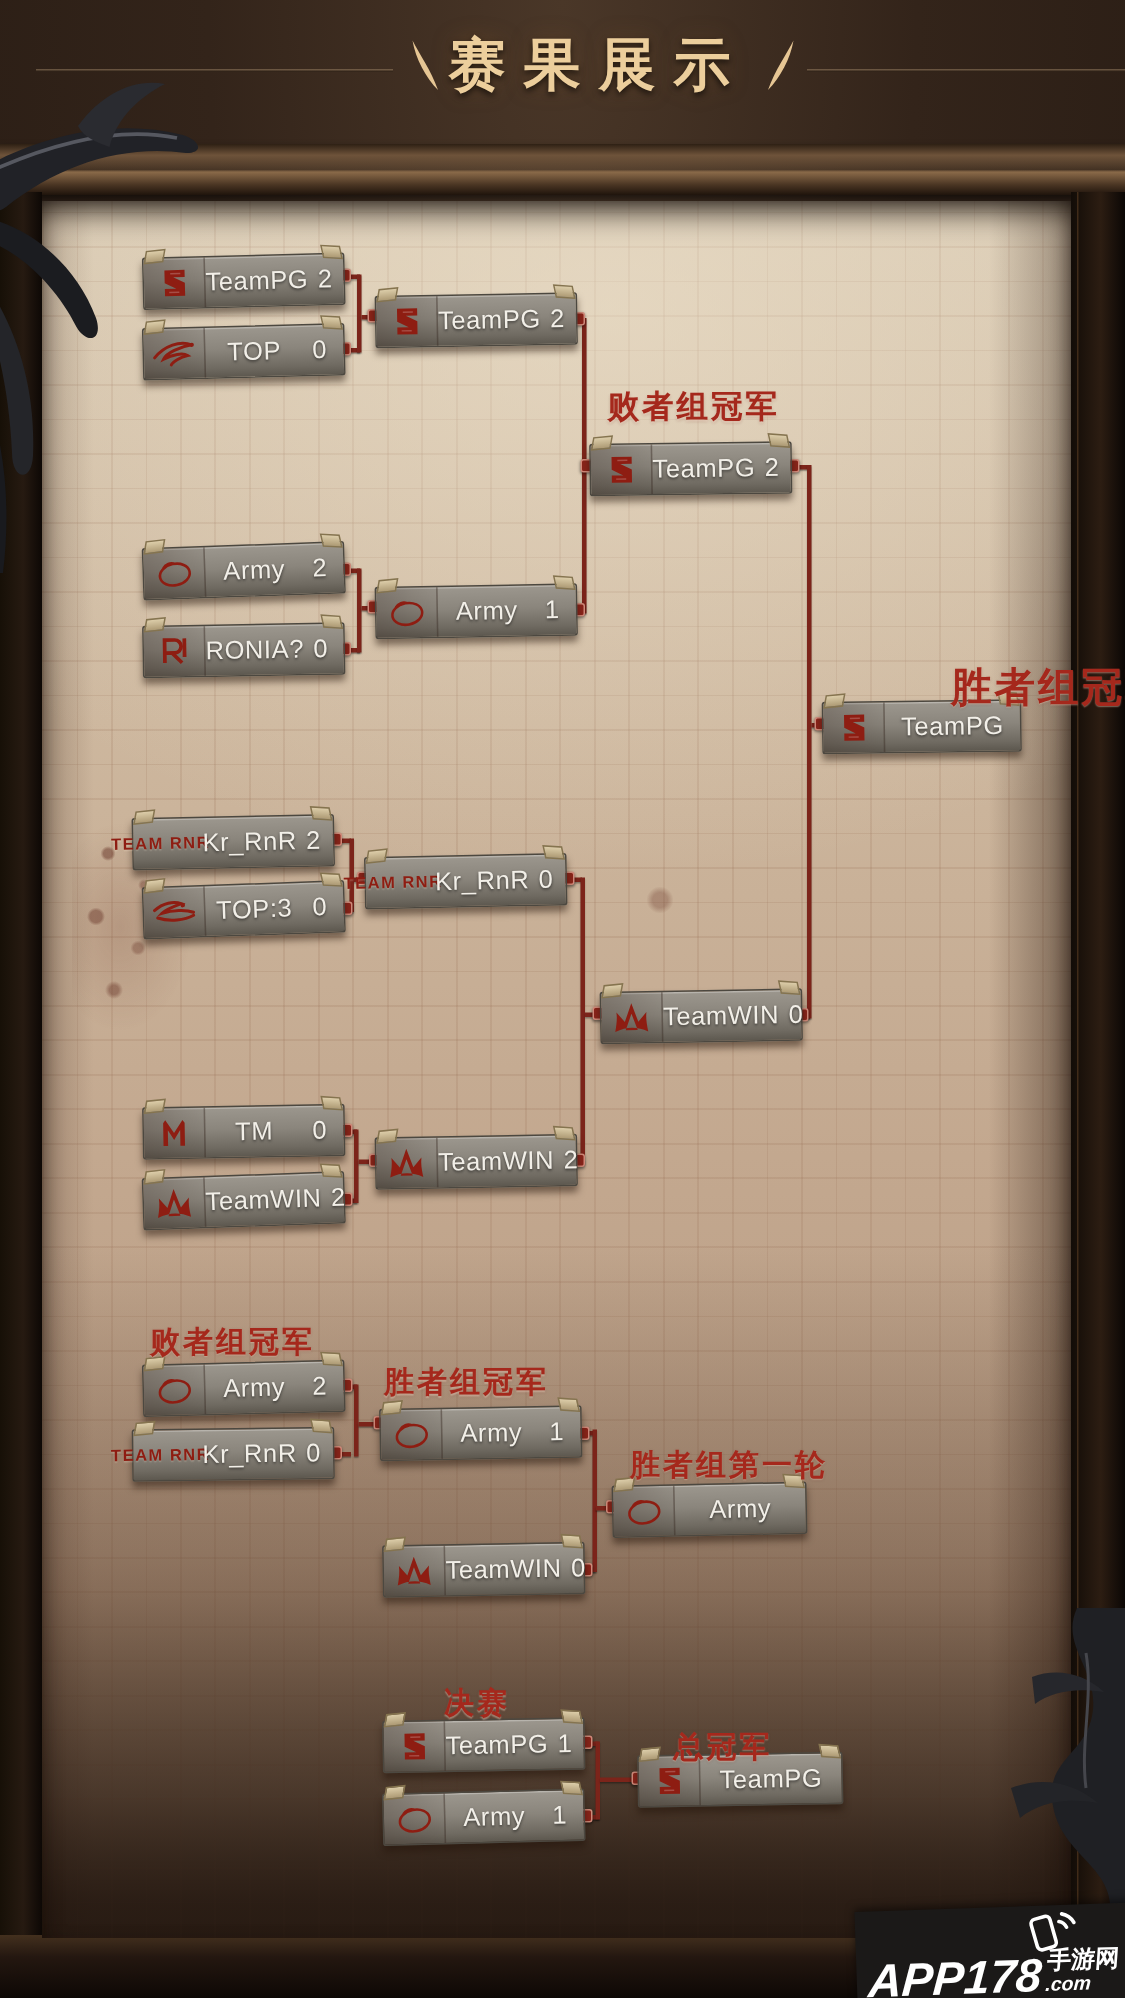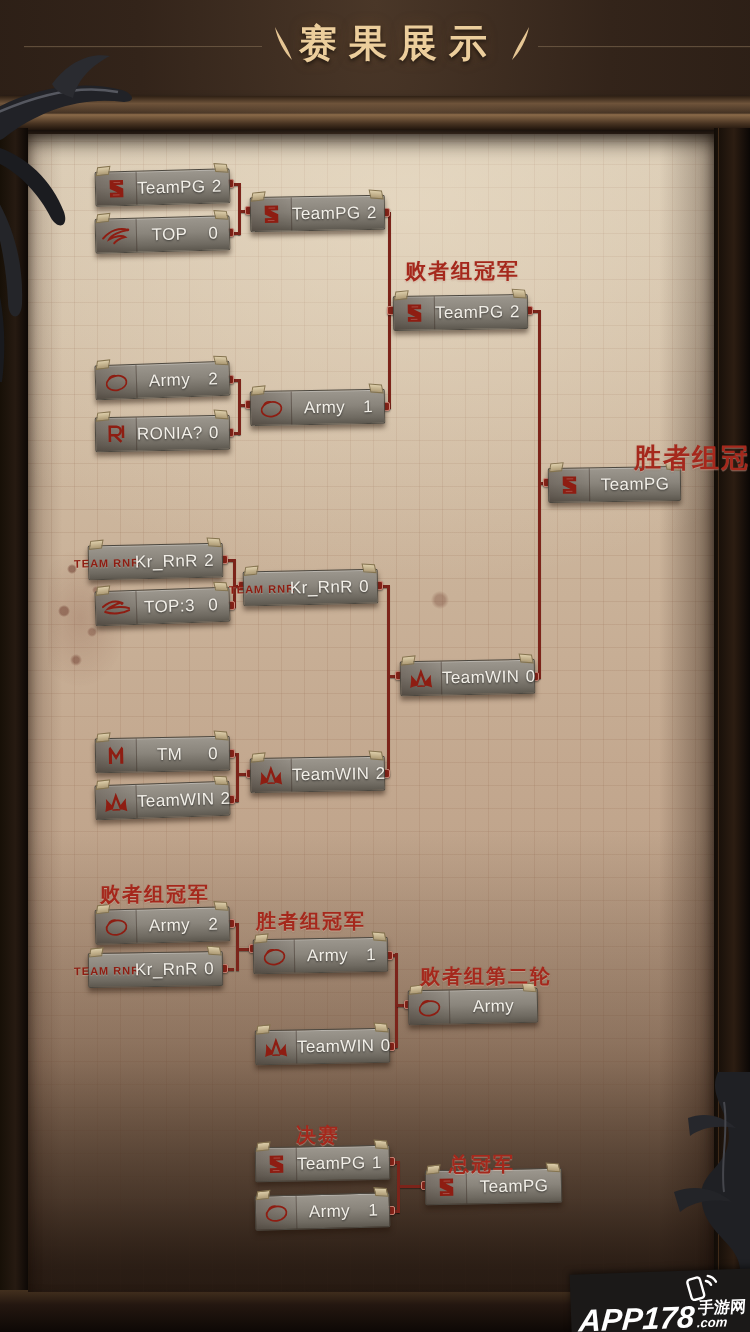--- a/index.html
+++ b/index.html
@@ -482,21 +482,21 @@
             <path fill="#8e1d12" d="M5 3 h14 v5 h-8 l8 4 v9 H5 v-5 h8 L5 12 Z"></path>
             <path d="M9 5.5 h7 M8 18.5 h7" stroke="#ffffff" stroke-opacity=".22" stroke-width="1"></path>
           </svg>
         </span>
         <span class="box-name">TeamPG</span>
       </div>
       <div class="round-label" style="left: 405px; top: 257px; font-size: 21px;">败者组冠军</div>
       <div class="round-label" style="left: 590px; top: 440px; font-size: 27px; margin-left: 44px;">胜者组冠军</div>
       <div class="round-label" style="left: 100px; top: 881px; font-size: 20px;">败者组冠军</div>
       <div class="round-label" style="left: 256px; top: 908px; font-size: 20px;">胜者组冠军</div>
-      <div class="round-label" style="left: 420px; top: 963px; font-size: 20px;">败者组第二轮</div>
+      <div class="round-label" style="left: 420px; top: 963px; font-size: 20px;">胜者组第一轮</div>
       <div class="round-label" style="left: 296px; top: 1122px; font-size: 20px;">决赛</div>
       <div class="round-label" style="left: 449px; top: 1151px; font-size: 20px; font-family: Liberation Serif, serif;">总冠军</div>
     </div>
 
   <div class="watermark">
     <span class="wm-phone">
       <svg width="34" height="30" viewBox="0 0 34 30">
         <rect x="5" y="5" width="13" height="21" rx="3" transform="rotate(-14 11 15)" fill="none" stroke="#fff" stroke-width="2.4"></rect>
         <path d="M22 8 a7 7 0 0 1 5 4 M24 3 a12 12 0 0 1 8 6" stroke="#fff" stroke-width="2.4" fill="none" stroke-linecap="round"></path>
       </svg>

